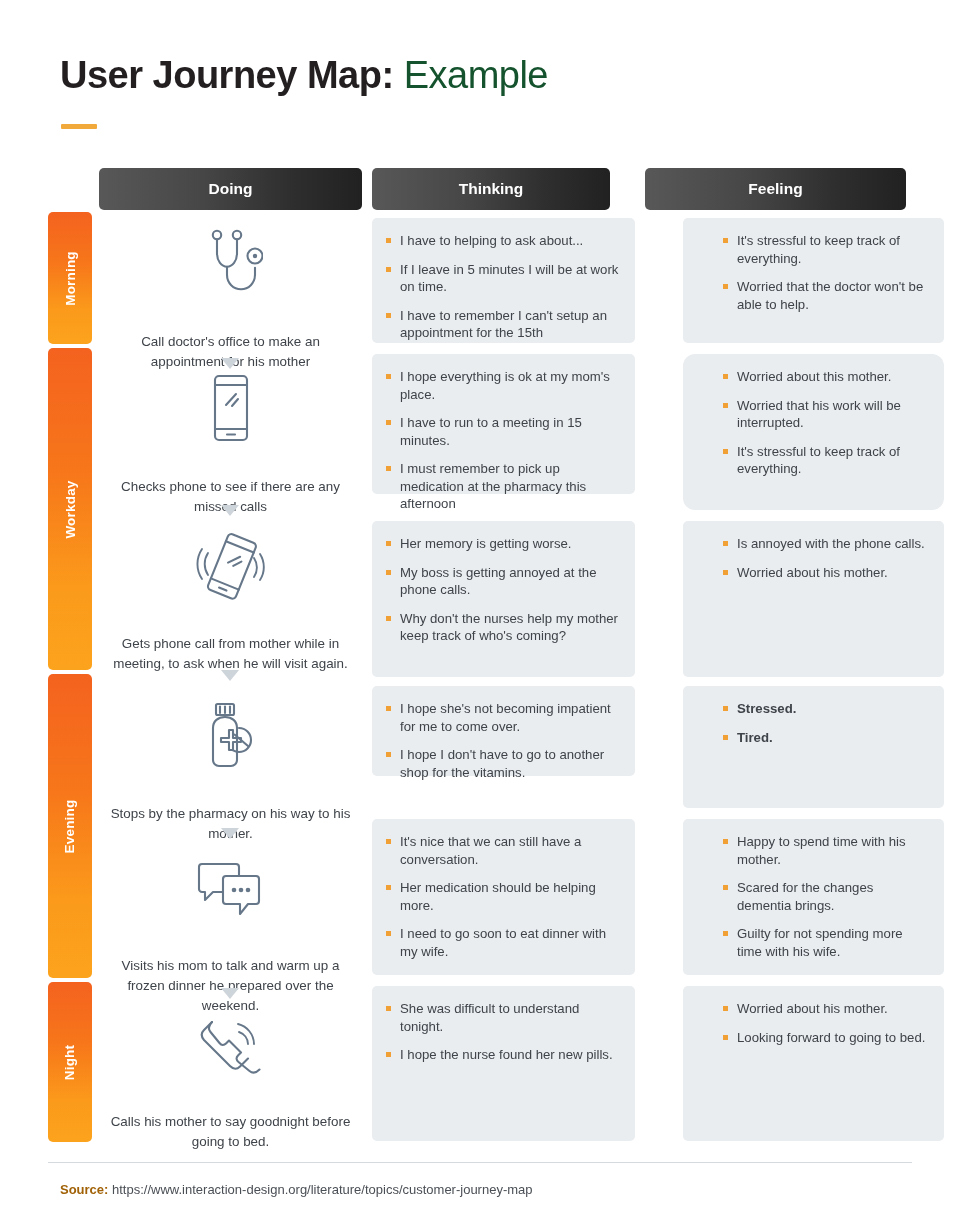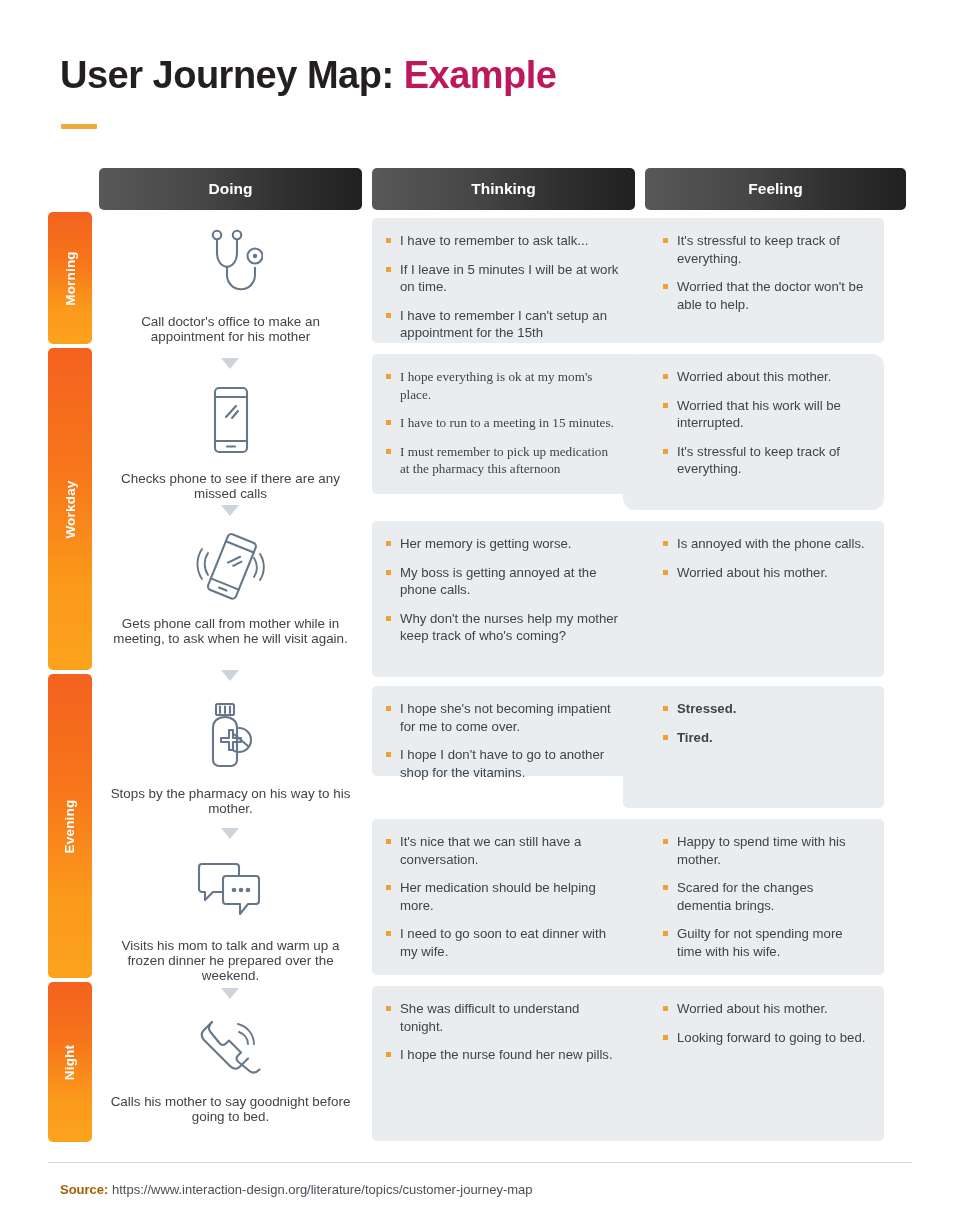--- a/index.html
+++ b/index.html
@@ -12,37 +12,37 @@
   }
   .page { position: relative; width: 960px; height: 1217px; }
 
   
   .title {
     position: absolute; left: 60px; top: 52px;
     font-size: 38px; line-height: 46px; letter-spacing: -0.5px;
     white-space: nowrap;
   }
   .title .strong { font-weight: bold; color: #231f20; }
-  .title .light  { font-weight: 700; color: #be185d; }
+  .title .light  { font-weight: 400; color: #14532d; }
   .title-rule {
     position: absolute; left: 61px; top: 124px;
     width: 36px; height: 5px; background: #f2a93b; border-radius: 1px;
   }
 
   
   .col-head {
     position: absolute; top: 168px; height: 42px;
     border-radius: 5px;
     background: linear-gradient(90deg, #585858 0%, #474747 38%, #2f2f2f 72%, #212121 100%);
     color: #ffffff;
     display: flex; align-items: center; justify-content: center;
     font-size: 15.5px; font-weight: bold;
   }
   .col-head.doing    { left: 99px;  width: 263px; }
-  .col-head.thinking { left: 372px; width: 263px; }
+  .col-head.thinking { left: 372px; width: 238px; }
   .col-head.feeling  { left: 645px; width: 261px; }
 
   
   .phase {
     position: absolute; left: 48px; width: 44px;
     border-radius: 5px;
     background: linear-gradient(180deg, #f4621f 0%, #f7761a 38%, #fb9a1b 74%, #fca31d 100%);
     color: #ffffff;
     display: flex; align-items: center; justify-content: center;
   }
@@ -52,42 +52,42 @@
     font-size: 13.5px; font-weight: bold; letter-spacing: 0.2px;
   }
 
   
   .doing-cell {
     position: absolute; left: 99px; width: 263px;
     display: flex; flex-direction: column; align-items: center;
   }
   .doing-icon { display: block; }
   .doing-caption {
-    margin-top: 10px;
-    font-size: 13.4px; line-height: 15px;
+    margin-top: 28px;
+    font-size: 13.4px; line-height: 20px;
     color: #3f444a; text-align: center;
     padding: 0 6px;
   }
   .arrow-down {
     position: absolute; left: 221px;
     width: 0; height: 0;
     border-left: 9px solid transparent;
     border-right: 9px solid transparent;
     border-top: 11px solid #cdd4da;
   }
 
   
   .panel {
     position: absolute;
     background: #e9edf0;
     border-radius: 5px;
     padding: 14px 16px 10px 14px;
   }
   .panel.thinking { left: 372px; width: 263px; }
-  .panel.feeling  { left: 623px; width: 261px; padding-left: 40px; }
+  .panel.feeling  { left: 683px; width: 261px; padding-left: 40px; }
   .panel ul { list-style: none; }
   .panel li {
     position: relative;
     padding-left: 14px;
     margin-bottom: 11px;
     font-size: 13.2px; line-height: 17.5px;
     color: #3f444a;
   }
   .panel li:last-child { margin-bottom: 0; }
   .panel li::before {
@@ -148,21 +148,21 @@
         <path d="M18 11.2v14c0 8 4.5 13.5 10 13.5s10-5.5 10-13.5v-14"></path>
         <path d="M28 38.7v8c0 8.5 6.5 14.5 14 14.5s14-6 14-14.5v-7"></path>
         <circle cx="56" cy="28" r="7.5"></circle>
           <circle cx="56" cy="28" r="2.2" fill="#66778a" stroke="none"></circle>
       </svg>
     </span>
     <div class="doing-caption">Call doctor's office to make an appointment for his mother</div>
   </div>
   <div class="arrow-down" style="top:358px;"></div>
 
-  <div class="doing-cell" style="top:385px;justify-content:space-between;">
+  <div class="doing-cell" style="top:373px;justify-content:space-between;">
     <span class="doing-icon">
       <svg width="46" height="72" viewBox="0 0 46 72" fill="none" stroke="#66778a" stroke-width="2.1" stroke-linecap="round" stroke-linejoin="round">
         <rect x="7" y="3" width="32" height="64" rx="4"></rect>
         <line x1="7" y1="12" x2="39" y2="12"></line>
           <line x1="7" y1="56" x2="39" y2="56"></line>
         <line x1="19" y1="61.5" x2="27" y2="61.5"></line>
         <path d="M18 32 L28 21"></path>
           <path d="M24 33 L30 26"></path>
       </svg>
     </span>
@@ -229,27 +229,27 @@
         <path d="M14 4 L6 12c-3 3-3 6.5 0 10l26 26c3.5 3.5 7 3.5 10 .5l8-8"></path>
         <path d="M41 14a13 13 0 0 1 9 12" stroke-width="1.9"></path>
         <path d="M40 6a21 21 0 0 1 16 20" stroke-width="1.9"></path>
       </svg>
     </span>
     <div class="doing-caption">Calls his mother to say goodnight before going to bed.</div>
   </div>
 
   <div class="panel thinking" style="top:218px;height:125px;">
     <ul>
-      <li>I have to remember to ask talk...</li>
+      <li>I have to helping to ask about...</li>
       <li>If I leave in 5 minutes I will be at work on time.</li>
       <li>I have to remember I can't setup an appointment for the 15th</li>
     </ul>
   </div>
 
-  <div class="panel thinking" style="top:354px;height:140px;font-family:Liberation Serif, serif;">
+  <div class="panel thinking" style="top:354px;height:140px;">
     <ul>
       <li>I hope everything is ok at my mom's place.</li>
       <li>I have to run to a meeting in 15 minutes.</li>
       <li>I must remember to pick up medication at the pharmacy this afternoon</li>
     </ul>
   </div>
 
   <div class="panel thinking" style="top:521px;height:156px;">
     <ul>
       <li>Her memory is getting worse.</li>

